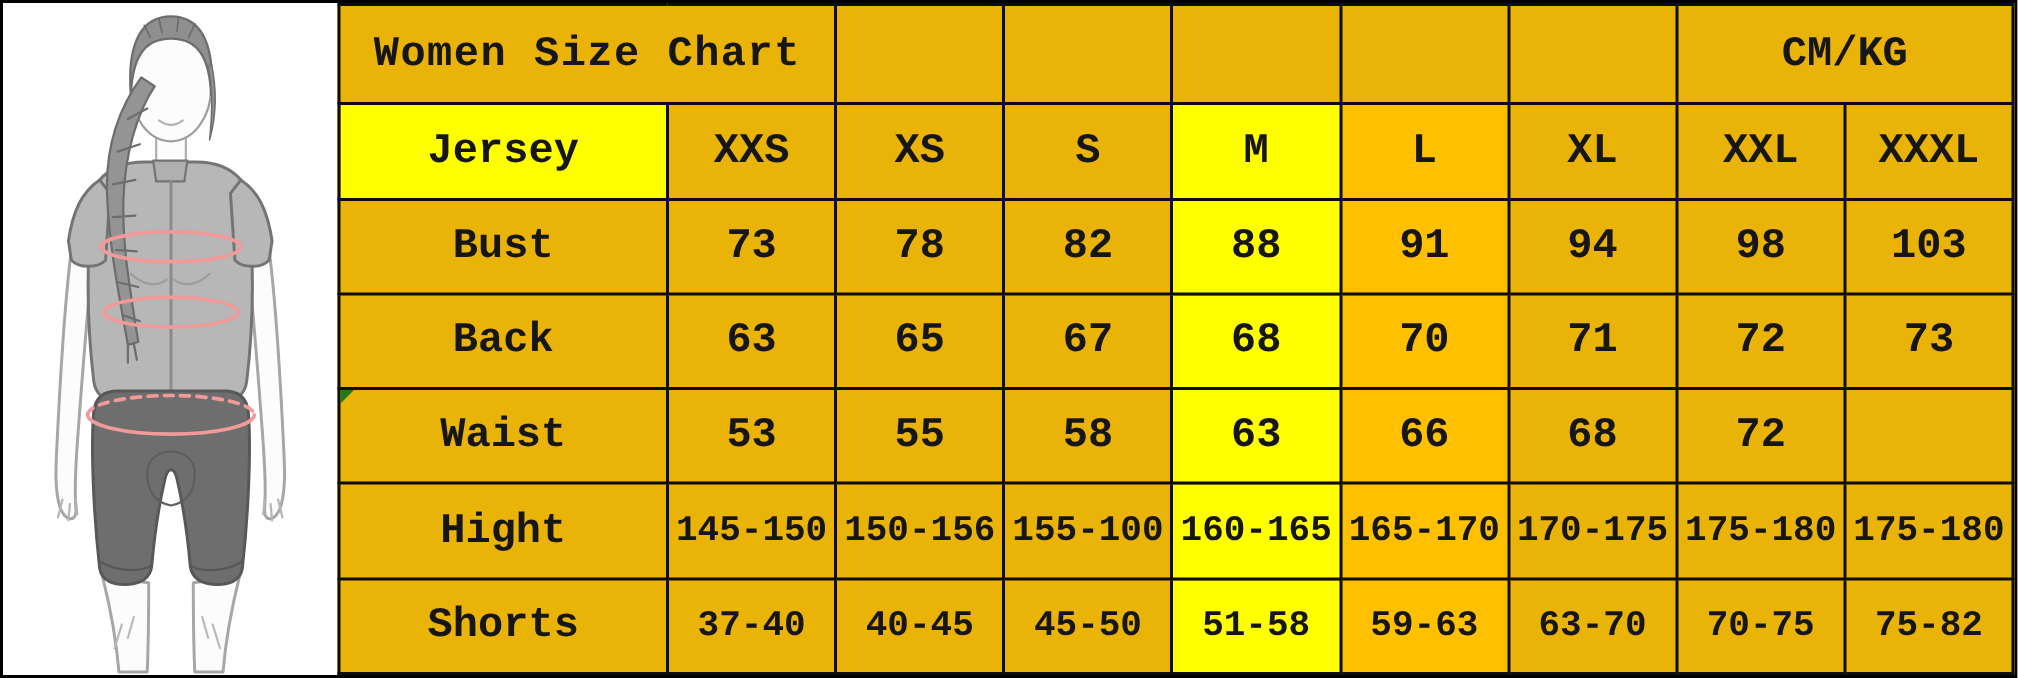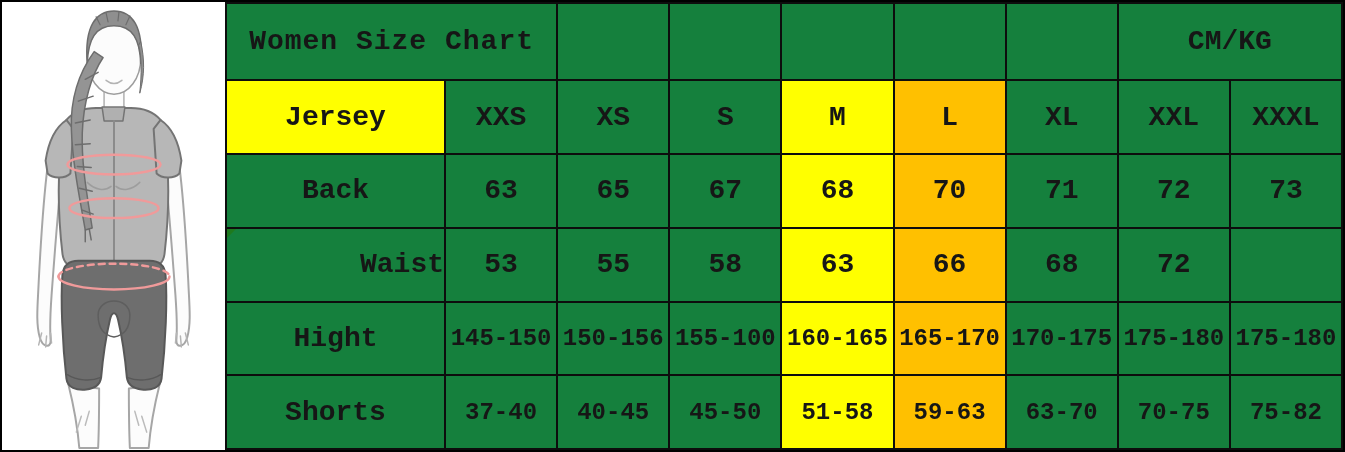--- a/index.html
+++ b/index.html
@@ -1,17 +1,17 @@
 <!DOCTYPE html>
 <html><head>
 <meta charset="utf-8">
 <style>
   html,body{margin:0;padding:0;background:#fff;}
   .screen{
-    position:relative;width:1345px;height:452px;background:#15803d;
+    position:relative;width:1345px;height:452px;background:#eab308;
     border:2px solid #000;box-sizing:border-box;overflow:hidden;
     font-family:"Liberation Mono","DejaVu Sans Mono",monospace;
     padding-left:20px;
   }
   .figure-pane{position:absolute;left:0;top:0;width:223px;height:448px;background:#fff;}
   .size-table{
     position:absolute;left:223px;top:0;width:1118px;height:448px;
     border-collapse:collapse;table-layout:fixed;
   }
   .size-table td{
@@ -19,21 +19,21 @@
     padding:0;overflow:hidden;white-space:nowrap;
     font-size:28px;font-weight:700;color:#161616;
   }
   .size-table tr{height:49.5px;}
   tr.r-title{height:52px;}
   .title-cell{color:#ee1111;font-size:31px;letter-spacing:1px;}
   .unit-cell{color:#ee1111;font-size:29px;}
   .hl-y{background:#ffff00;margin-left:32px;}
   .hl-o{background:#ffc000;}
   .range td, td.range{font-size:24px;}
-  td.pos-rel{position:relative;text-align:right;}
+  td.pos-rel{position:relative;}
   .corner-flag{
     position:absolute;left:0;top:0;width:0;height:0;
     border-top:9px solid #1e7a1e;border-right:9px solid transparent;
   }
 </style>
 </head>
 <body>
 
 <div class="screen">
 
@@ -111,20 +111,31 @@
         <td>XXS</td>
         <td>XS</td>
         <td>S</td>
         <td class="hl-y">M</td>
         <td class="hl-o">L</td>
         <td>XL</td>
         <td>XXL</td>
         <td>XXXL</td>
       </tr>
 
+      <tr>
+        <td>Bust</td>
+        <td>73</td>
+        <td>78</td>
+        <td>82</td>
+        <td class="hl-y">88</td>
+        <td class="hl-o">91</td>
+        <td>94</td>
+        <td>98</td>
+        <td>103</td>
+      </tr>
 
 
       <tr>
         <td>Back</td>
         <td>63</td>
         <td>65</td>
         <td>67</td>
         <td class="hl-y">68</td>
         <td class="hl-o">70</td>
         <td>71</td>

